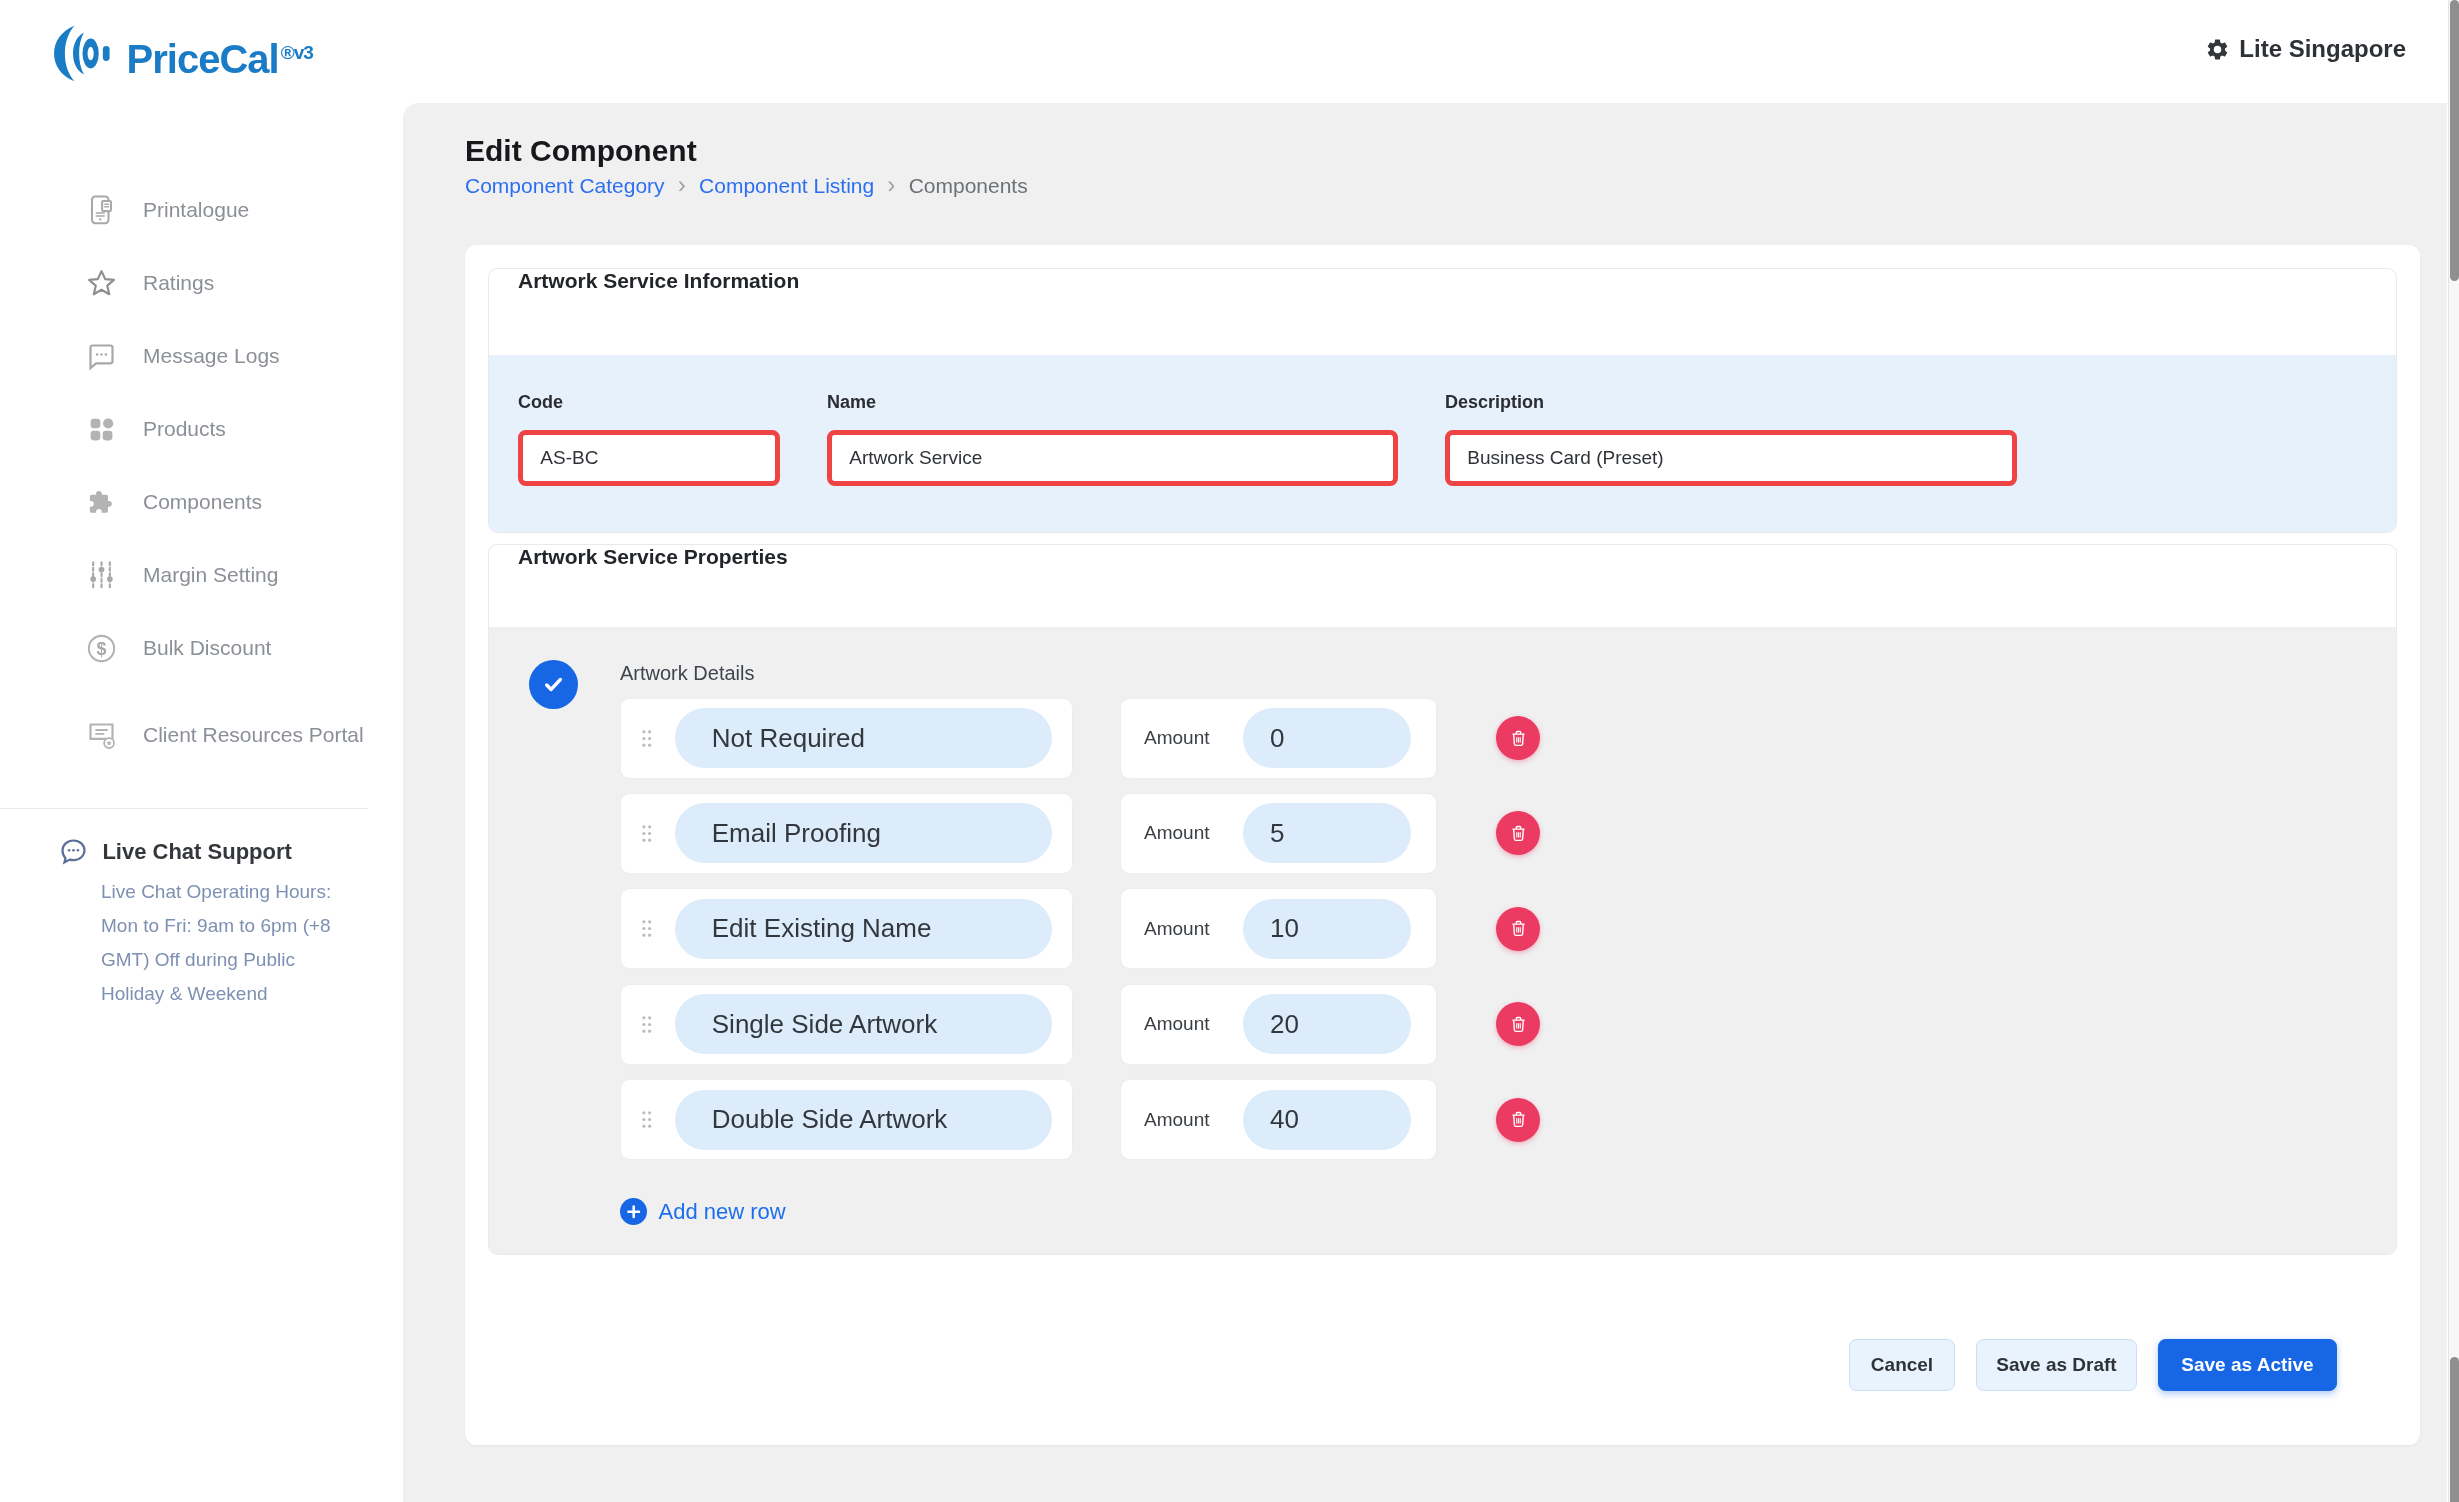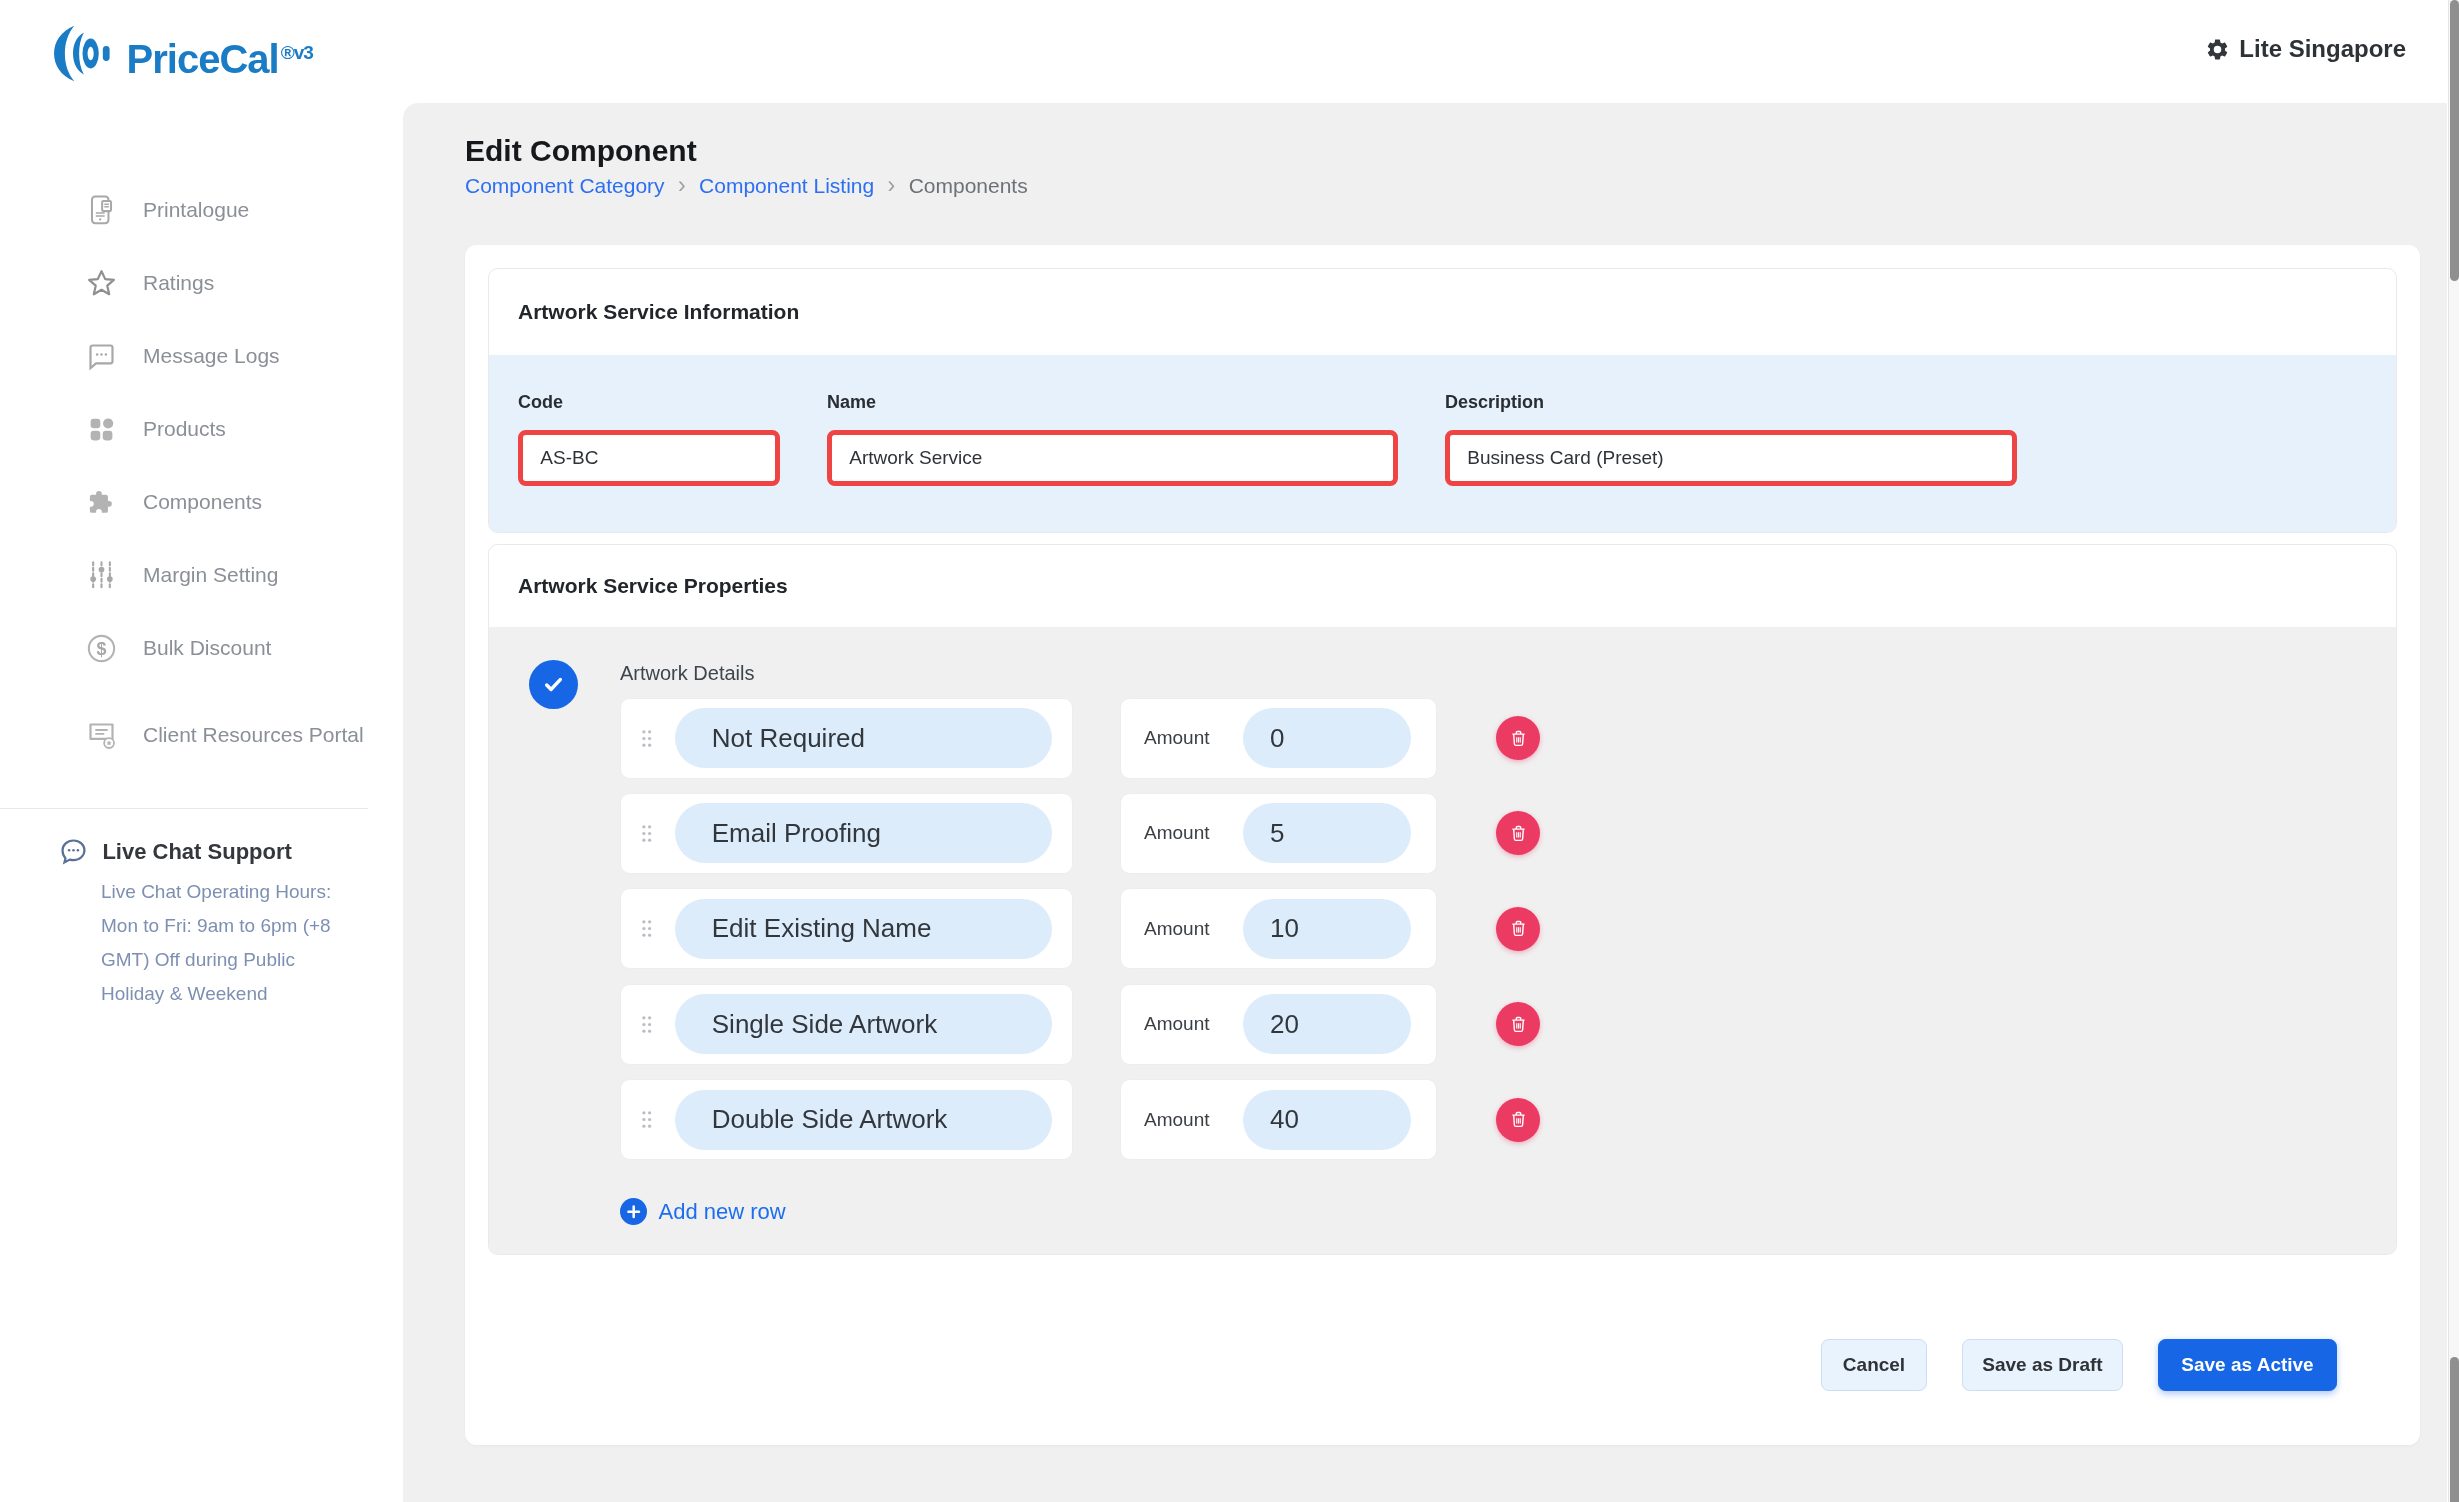--- a/index.html
+++ b/index.html
@@ -29,21 +29,21 @@
   .main { position:absolute; left:403px; top:103px; width:2044px; bottom:0; background:#f0f0f1; border-top-left-radius:15.4px; padding:29px 27px 0 62px; overflow:hidden; }
   .page-title { font-size:30px; font-weight:700; color:#17181b; line-height:38px; }
   .breadcrumb { margin-top:1px; display:flex; align-items:center; gap:13.4px; font-size:21px; height:29px; }
   .crumb-link { color:#2d6ff2; cursor:pointer; }
   .crumb-current { color:#6d7278; }
   .crumb-sep { color:#9aa0a6; font-size:23px; }
 
   .card { margin-top:45px; width:1955px; background:#ffffff; border-radius:11.5px; padding:23px 23px 54px 23px; box-shadow:0 1px 2.9px rgba(0,0,0,.04); }
   .subcard { border:1px solid #e9e9ec; border-radius:9.6px; overflow:hidden; background:#ffffff; }
   .subcard + .subcard { margin-top:10.6px; }
-  .subcard-head { height:86px; display:flex; align-items:center; padding-left:29px; }
+  .subcard-head { height:86px; display:flex; align-items:flex-start; padding-left:29px; }
   .subcard-head.short { height:82px; }
   .subcard-title { font-size:21px; font-weight:700; color:#222529; }
 
   
   .info-body { background:#e7f1fc; padding:35px 29px 46px 29px; display:flex; gap:47px; }
   .field { display:flex; flex-direction:column; }
   .field-label { font-size:18px; font-weight:700; color:#2a2d31; line-height:25px; margin-bottom:15.4px; }
   .field-input { height:56px; background:#ffffff; border:5px solid #ef4444; border-radius:7.7px; padding:0 17.3px; font-size:19px; color:#2f3338; font-family:"Liberation Sans", sans-serif; outline:none; }
   .w-code { width:262px; } .w-name { width:571px; } .w-desc { width:572px; }
 
@@ -59,21 +59,21 @@
   .name-pill { width:377px; margin-left:15.4px; padding-left:37px; }
   .amount-card { width:317px; height:81px; background:#ffffff; border:1px solid #ededef; border-radius:9.6px; display:flex; align-items:center; justify-content:space-between; margin-left:47px; padding:0 25px 0 23px; }
   .amt-label { font-size:19px; color:#3a3f45; }
   .amt-pill { width:168px; padding-left:27px; }
   .trash-btn { margin-left:59px; width:44px; height:44px; border-radius:50%; background:#eb3b62; border:none; display:flex; align-items:center; justify-content:center; cursor:pointer; box-shadow:0 1.9px 4.8px rgba(235,59,98,.35); }
   .add-row { margin-top:38px; display:flex; align-items:center; gap:11.5px; cursor:pointer; }
   .plus-circle { width:27px; height:27px; border-radius:50%; background:#1666e6; display:flex; align-items:center; justify-content:center; }
   .add-label { font-size:22px; color:#1c6ef0; }
 
   
-  .footer { margin-top:84px; display:flex; justify-content:flex-end; align-items:center; gap:35px; padding-right:60px; }
+  .footer { margin-top:84px; display:flex; justify-content:flex-end; align-items:center; gap:21px; padding-right:60px; }
   .btn { height:52px; border-radius:7.7px; font-size:19px; font-weight:700; font-family:"Liberation Sans", sans-serif; cursor:pointer; }
   .btn-light { background:#e9f3fd; border:1px solid #cadef5; color:#2f3337; }
   .btn-cancel { width:106px; }
   .btn-draft { width:161px; }
   .btn-active { width:179px; background:#1666e6; border:1px solid #1666e6; color:#ffffff; box-shadow:0 2.9px 7.7px rgba(22,102,230,.35); }
 
   
   .scrollbar { position:absolute; right:0; top:0; width:11.5px; height:1503px; background:#f7f7f7; border-left:1px solid #e4e4e4; z-index:10; }
   .thumb { position:absolute; left:1px; width:9.6px; background:#8f8f8f; border-radius:4.8px; }
   .thumb-top { top:0; height:281px; }

